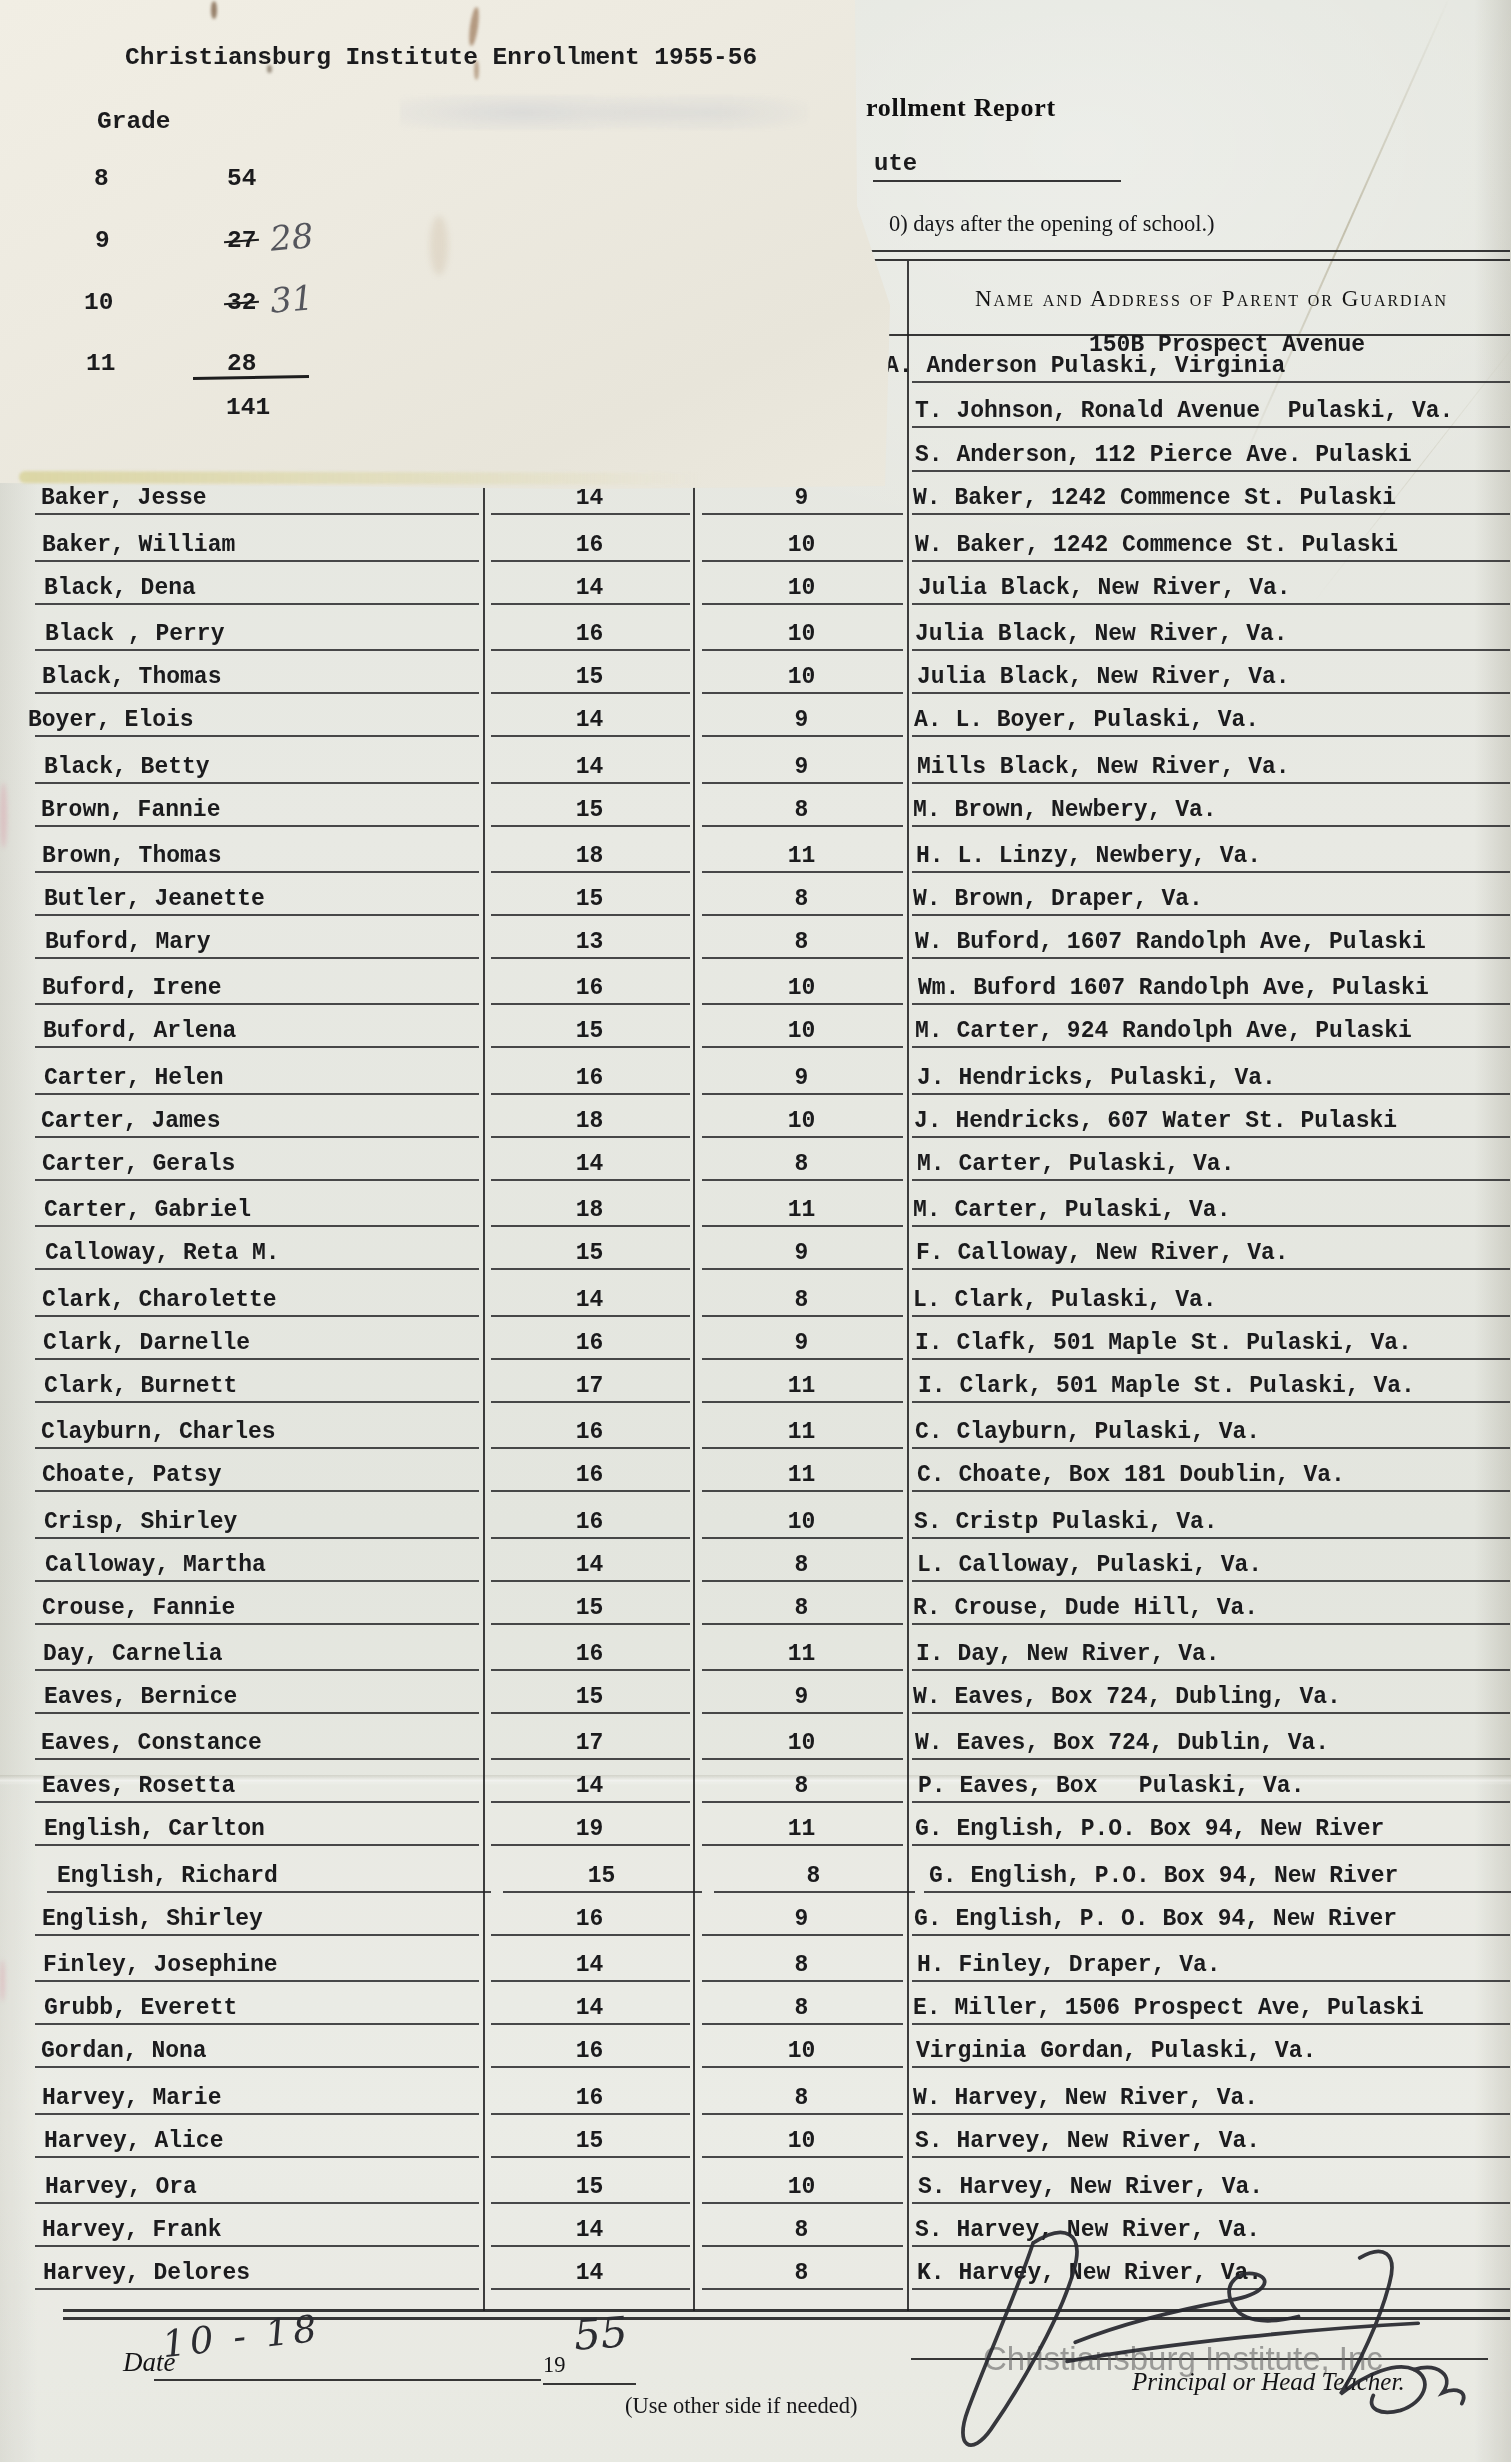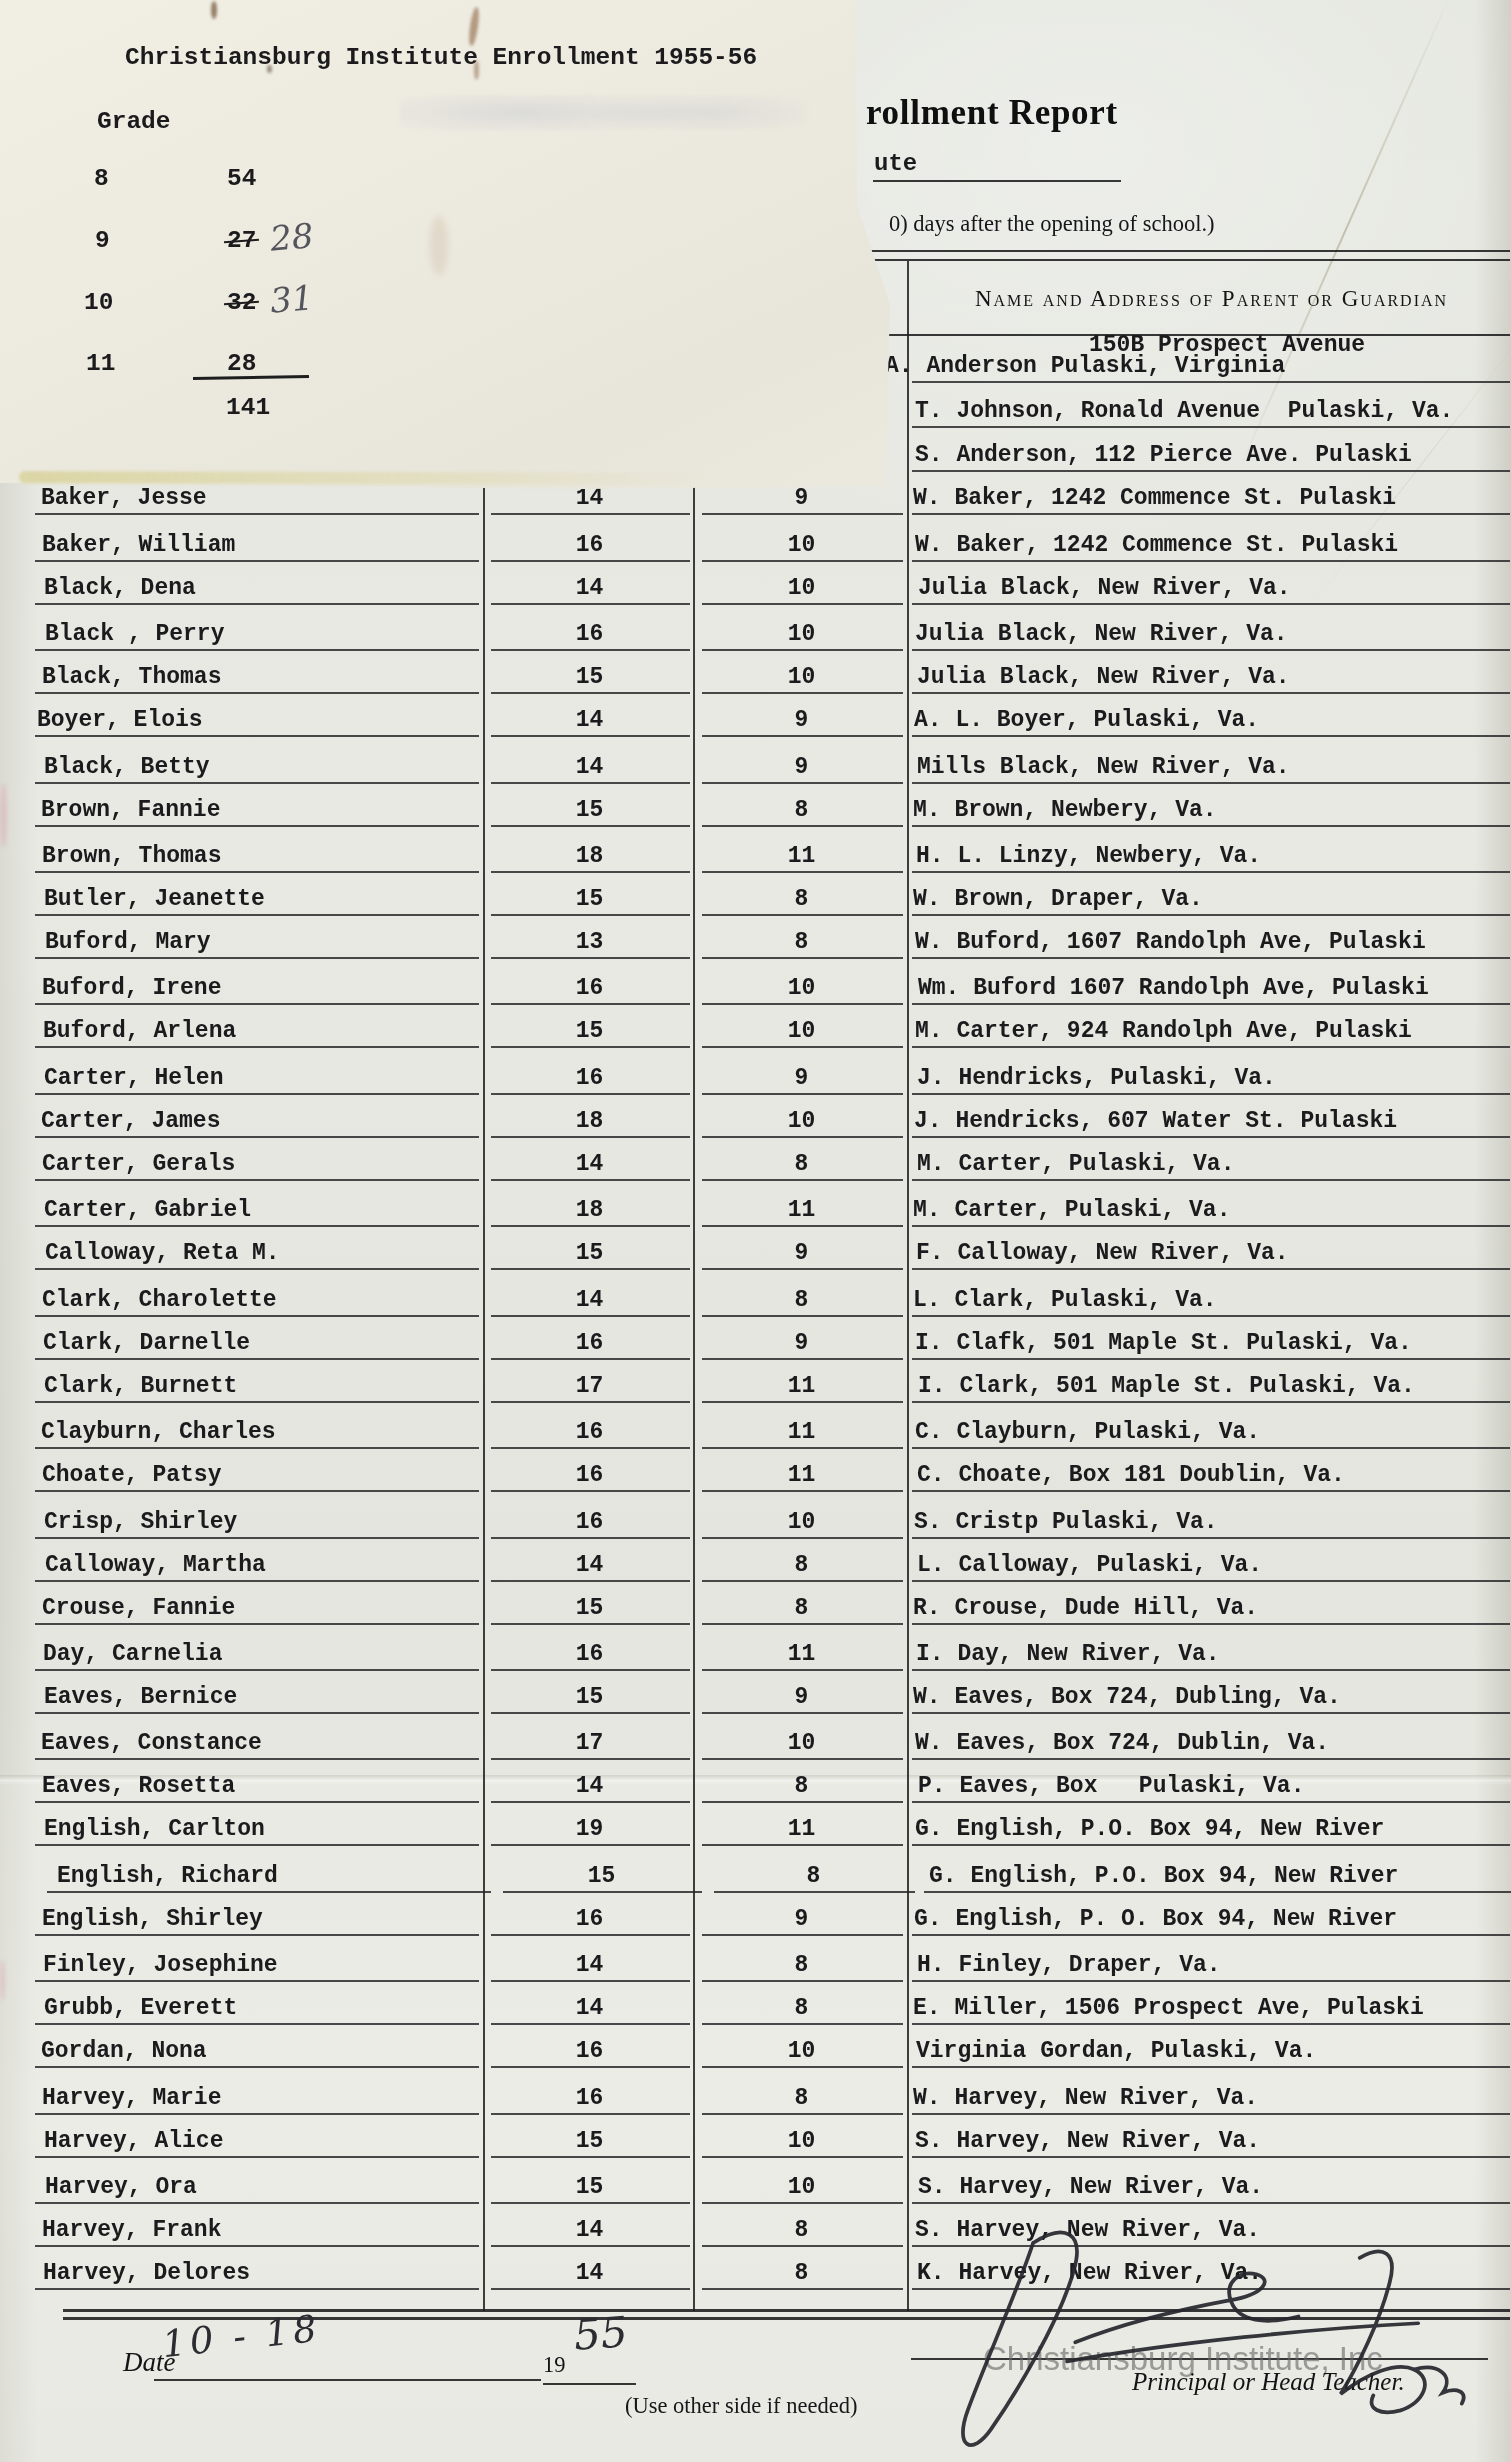--- a/index.html
+++ b/index.html
@@ -10,21 +10,21 @@
     linear-gradient(180deg,#e4e6df 0%,#e8e9e3 34%,#e3e5de 62%,#e9eae3 86%,#e5e6df 100%);}
   #lower-band{position:absolute;left:0;top:1783px;width:1512px;height:679px;background:rgba(255,255,255,.12);z-index:1;}
   #seam{position:absolute;left:0;top:1775px;width:1512px;height:9.5px;z-index:1;
     background:linear-gradient(180deg,rgba(130,128,108,.20),rgba(255,255,255,.45) 55%,rgba(255,255,255,0));}
   .crease{position:absolute;z-index:2;filter:blur(0.7px);}
   .vline{position:absolute;width:2px;background:rgba(30,30,32,.85);z-index:4;}
   .hline{position:absolute;height:2px;background:rgba(28,28,30,.88);z-index:4;}
   .typed{font-family:"Liberation Mono",monospace;font-weight:700;color:#1b1b1d;line-height:1;white-space:pre;}
   .serif{color:#121212;}
   .hand{font-family:"DejaVu Serif",serif;font-style:italic;line-height:1;color:#2b2c31;}
-  #form-title{position:absolute;left:866px;top:93px;font-size:35px;font-weight:700;color:#0f0f10;letter-spacing:0.7px;z-index:5;}
+  #form-title{position:absolute;left:866px;top:93px;font-size:26px;font-weight:700;color:#0f0f10;letter-spacing:0.7px;z-index:5;}
   #institute{position:absolute;left:874px;top:152px;font-size:24px;z-index:5;}
   #institute-line{position:absolute;left:873px;top:180px;width:248px;z-index:4;}
   #instruction{position:absolute;left:889px;top:211px;font-size:22.5px;color:#17171a;z-index:5;}
   #guardian-header{position:absolute;left:912px;top:286px;width:599px;text-align:center;font-variant:small-caps;
     font-size:23px;letter-spacing:2px;color:#141414;z-index:5;}
   #rows-layer{position:absolute;left:0;top:0;width:1512px;height:2462px;z-index:5;}
   .row{position:absolute;left:0;width:1512px;height:35px;}
   .cell{position:absolute;bottom:4.8px;font-size:23px;}
   .cell.num{width:191px;text-align:center;}
   .uline{position:absolute;height:2px;background:rgba(35,35,38,.82);bottom:0;}
@@ -146,21 +146,21 @@
       <div class="cell typed" style="left: 42px;">Black, Thomas</div>
       <div class="cell typed num" style="left: 494px;">15</div>
       <div class="cell typed num" style="left: 706px;">10</div>
       <div class="cell typed" style="left: 917px;">Julia Black, New River, Va.</div>
       <div class="uline" style="left: 35px; width: 444px;"></div>
       <div class="uline" style="left: 491px; width: 199px;"></div>
       <div class="uline" style="left: 702px; width: 201px;"></div>
       <div class="uline" style="left: 912px; width: 598px;"></div>
     </div>
     <div class="row" style="top: 702px;">
-      <div class="cell typed" style="left: 37px; margin-top: 48px;">Boyer, Elois</div>
+      <div class="cell typed" style="left: 28px; margin-top: 48px;">Boyer, Elois</div>
       <div class="cell typed num" style="left: 494px;">14</div>
       <div class="cell typed num" style="left: 706px;">9</div>
       <div class="cell typed" style="left: 914px;">A. L. Boyer, Pulaski, Va.</div>
       <div class="uline" style="left: 35px; width: 444px;"></div>
       <div class="uline" style="left: 491px; width: 199px;"></div>
       <div class="uline" style="left: 702px; width: 201px;"></div>
       <div class="uline" style="left: 912px; width: 598px;"></div>
     </div>
     <div class="row" style="top: 749px;">
       <div class="cell typed" style="left: 44px;">Black, Betty</div>

